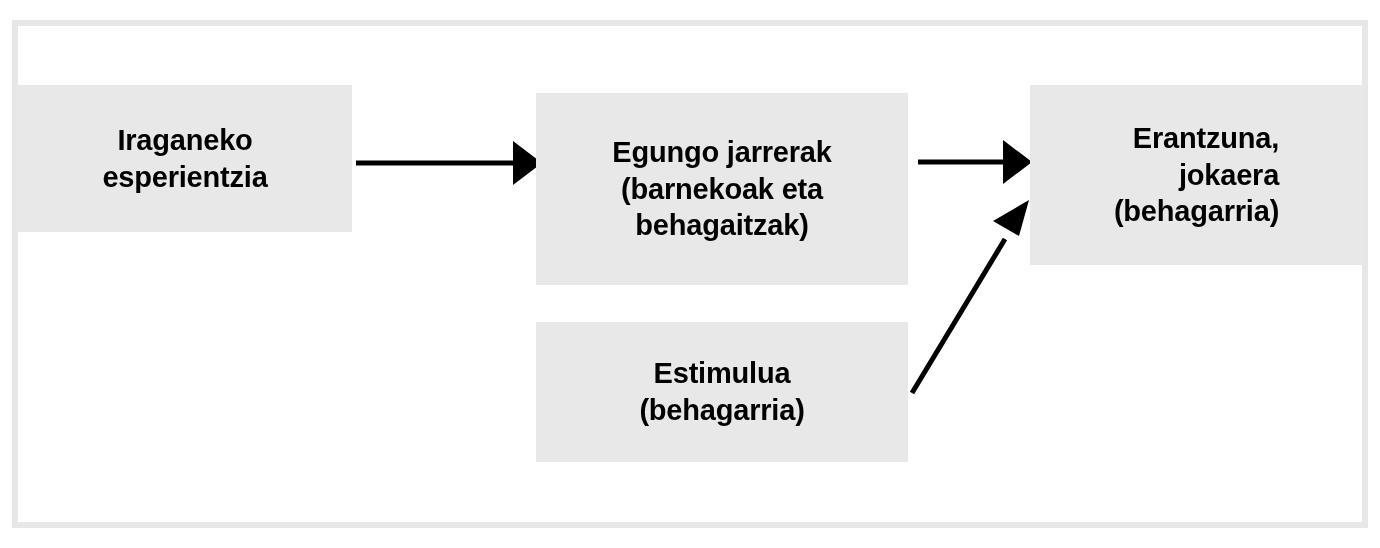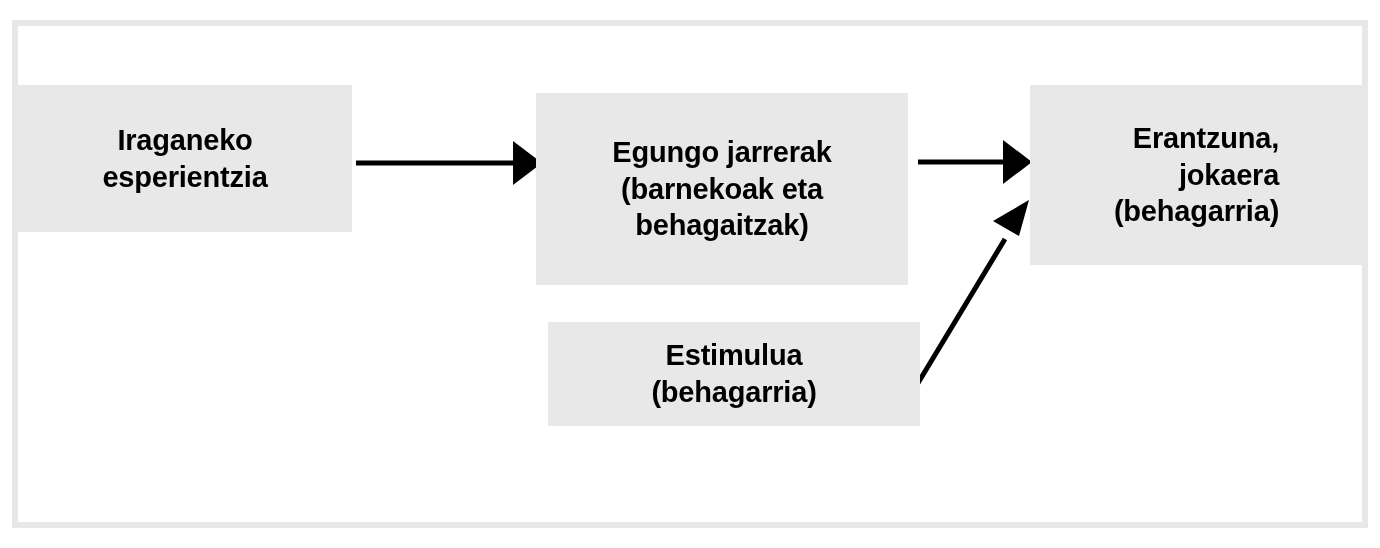--- a/index.html
+++ b/index.html
@@ -50,22 +50,21 @@
   #node-attitudes {
     left: 536px;
     top: 93px;
     width: 372px;
     height: 192px;
   }
   #node-stimulus {
     left: 536px;
     top: 322px;
     width: 372px;
-    height: 104px;
-    margin-left: 12px;
+    height: 140px;
   }
   #node-response {
     left: 1030px;
     top: 85px;
     width: 333px;
     height: 180px;
     text-align: right;
   }
   .edge-layer {
     position: absolute;

